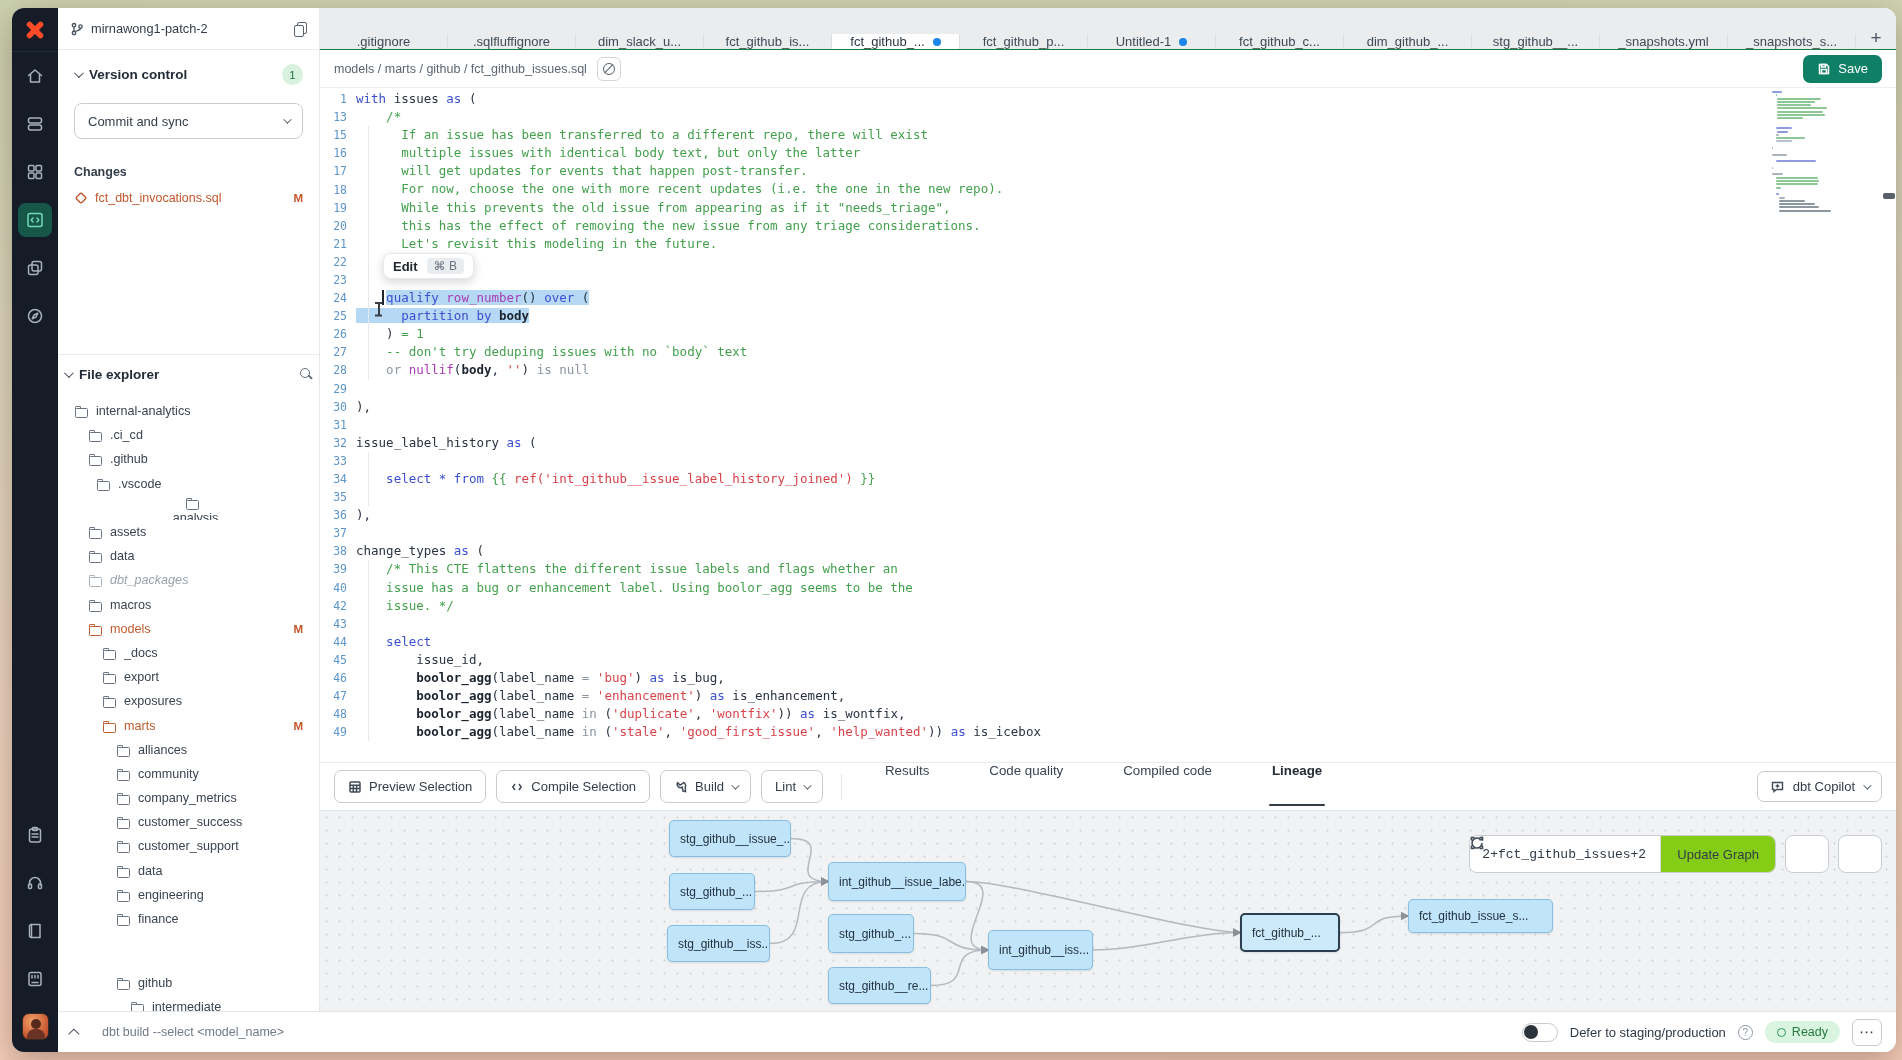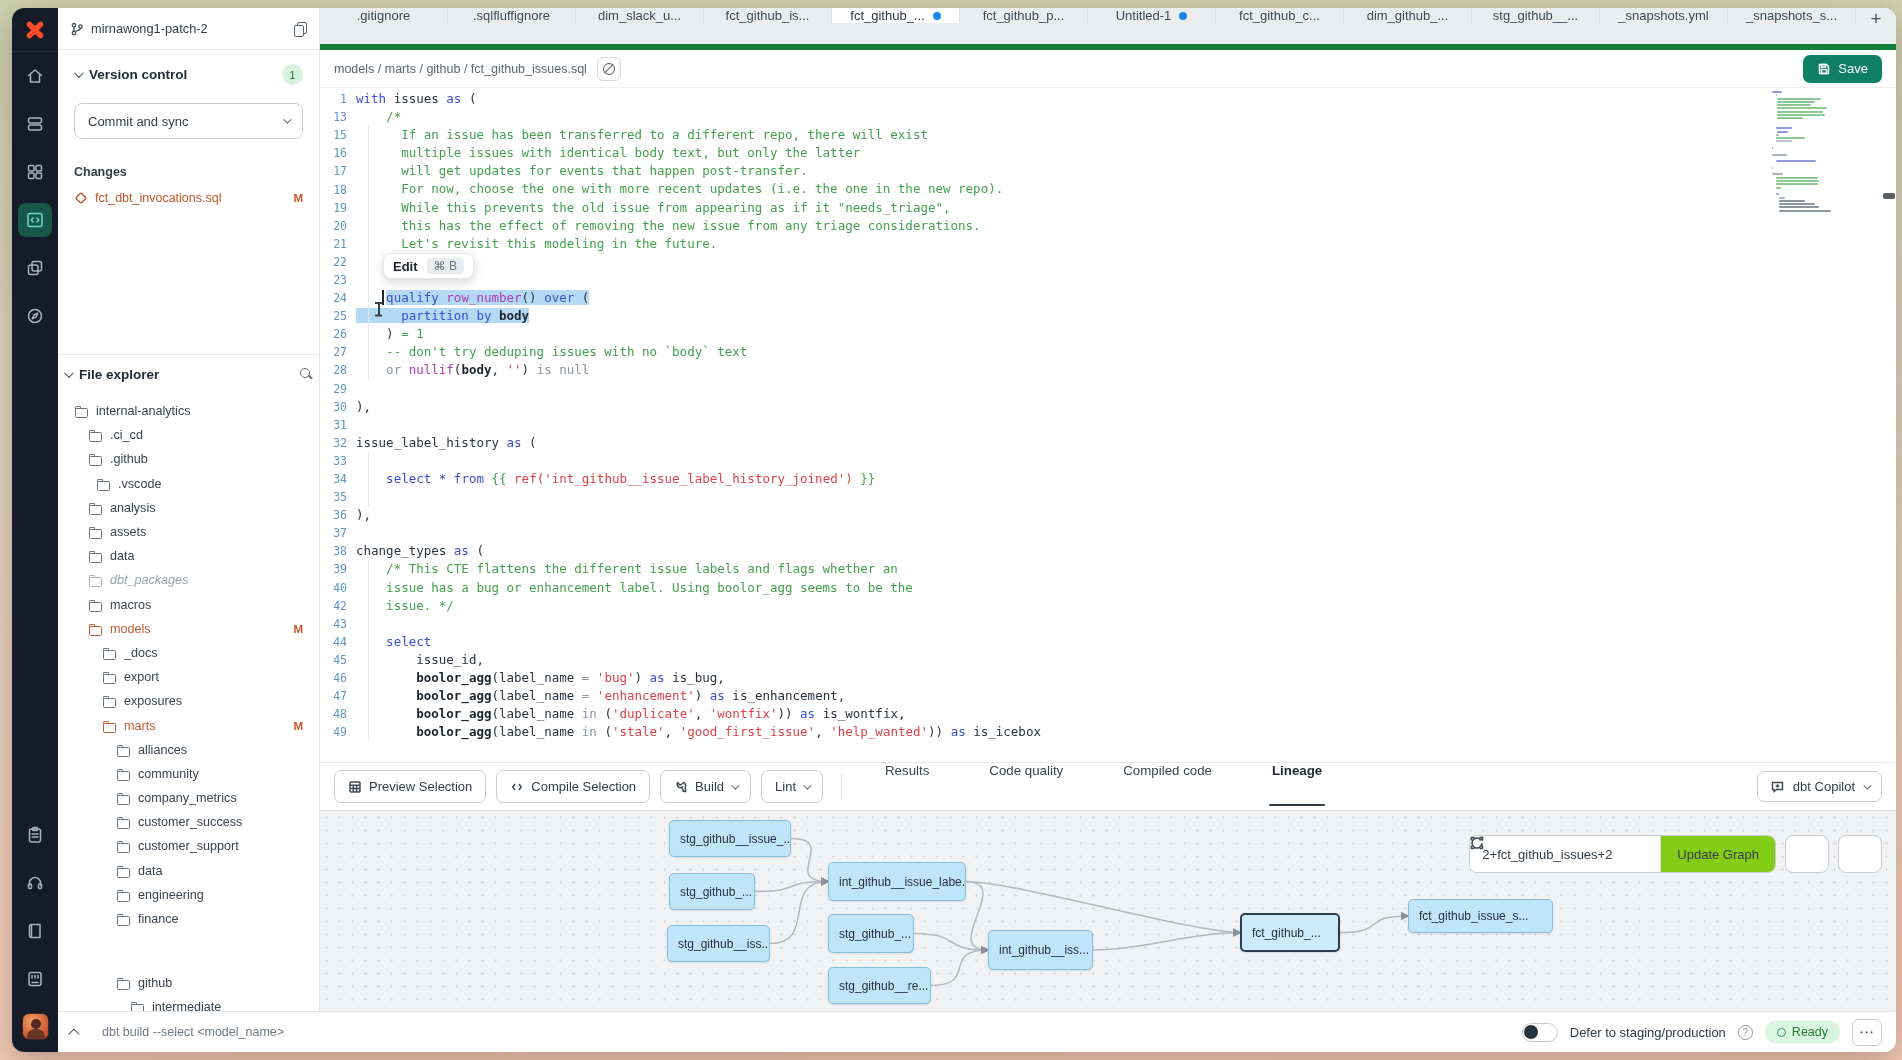--- a/index.html
+++ b/index.html
@@ -54,21 +54,21 @@
   .ticon.folder::after,.ticon.folder-open::after{content:'';position:absolute;left:1px;top:2px;width:4px;height:2px;border:1.3px solid #6a7480;border-bottom:none;border-radius:1.5px 1.5px 0 0}
   .ticon.file::before{content:'';position:absolute;left:3px;top:1px;width:8px;height:11px;border:1.3px solid #6a7480;border-radius:1.5px}
   .ticon.file::after{content:'';position:absolute;left:5.5px;top:4.5px;width:4px;height:4px;border-top:1.2px solid #6a7480;border-bottom:1.2px solid #6a7480}
   .ticon.model::before{content:'';position:absolute;left:3px;top:3px;width:8px;height:8px;border:1.3px solid #6a7480;border-radius:2px;transform:rotate(45deg)}
   .trow.changed .tlabel{color:#bf5b2e}
   .trow.changed .ticon::before,.trow.changed .ticon::after{border-color:#bf5b2e}
   .trow.muted .tlabel{color:#9aa3ad;font-style:italic}
   .trow.muted .ticon::before,.trow.muted .ticon::after{border-color:#aab2bb}
   
   .main{flex:1;display:flex;flex-direction:column;min-width:0}
-  .tabbar{height:42px;background:#ebeced;display:flex;align-items:flex-start;border-bottom:6px solid #15803d;flex:0 0 42px}
+  .tabbar{height:42px;background:#ebeced;display:flex;align-items:flex-end;border-bottom:1px solid #15803d;flex:0 0 42px}
   .tab{flex:1;max-width:142px;display:flex;align-items:center;justify-content:center;gap:8px;font-size:13px;color:#3f4a58;border-right:1px solid #dcdee0;white-space:nowrap;overflow:hidden;padding:0 10px;cursor:pointer}
   .tab.active{background:#fff;color:#2c3642}
   .tab .dot{width:8px;height:8px;border-radius:50%;background:#1d86e8;flex:0 0 8px}
   .tab-plus{width:40px;display:flex;align-items:center;justify-content:center;font-size:19px;color:#4a5563;cursor:pointer}
   .crumbbar{height:38px;background:#fff;display:flex;align-items:center;padding:0 14px;border-bottom:1px solid #eceef0;flex:0 0 38px;gap:10px}
   .crumb{font-size:12.5px;color:#5a6570}
   .copilot-mini{width:24px;height:24px;border:1px solid #d3d7db;border-radius:6px;display:flex;align-items:center;justify-content:center;cursor:pointer}
   .slash-circle{width:12px;height:12px;border:1.4px solid #555e68;border-radius:50%;position:relative}
   .slash-circle::before{content:'';position:absolute;left:-1px;top:4.3px;width:12px;height:1.4px;background:#555e68;transform:rotate(-45deg)}
   .save-btn{margin-left:auto;height:28px;background:#0f8066;border:none;border-radius:7px;color:#fff;font-size:13px;display:flex;align-items:center;gap:7px;padding:0 14px;cursor:pointer;font-family:"Liberation Sans",sans-serif}
@@ -105,21 +105,21 @@
   .btab.active::after{content:'';position:absolute;left:0;right:0;bottom:4px;height:2.5px;background:#323c49;border-radius:2px}
   .copilot-btn{margin-left:auto;height:31px;border:1px solid #c8cdd3;border-radius:7px;background:#fff;display:flex;align-items:center;gap:8px;padding:0 12px;font-size:13px;color:#333d49;cursor:pointer}
   .copilot-btn svg{stroke:#414b57;fill:none;stroke-width:1.4}
   
   .lineage{height:201px;flex:0 0 201px;position:relative;background:#f0f2f4;border-top:1px solid #e2e5e8;background-image:radial-gradient(circle,#d9dde0 1px,rgba(0,0,0,0) 1.2px);background-size:13px 13px;overflow:hidden}
   .lineage svg{position:absolute;left:0;top:0}
   .lnode{position:absolute;background:#c0e4f9;border:1.4px solid #85bede;border-radius:5px;color:#233240;font-size:12px;display:flex;align-items:center;padding:0 10px;white-space:nowrap;overflow:hidden;cursor:pointer;box-shadow:0 1px 2px rgba(40,60,80,.12)}
   .lnode.selected{border:2px solid #2c3e52;background:#cdeafb}
   .lin-controls{position:absolute;right:14px;top:24px;display:flex;gap:9px;align-items:center}
   .lin-input-group{display:flex;height:38px;border:1px solid #c8cdd3;border-radius:8px;background:#fff;overflow:hidden}
-  .lin-input{width:190px;border:none;outline:none;padding:0 12px;font-size:13px;color:#2f3a45;font-family:Liberation Sans, sans-serif}
+  .lin-input{width:190px;border:none;outline:none;padding:0 12px;font-size:13px;color:#2f3a45;font-family:Liberation Mono, monospace}
   .lin-update{border:none;border-left:1px solid #d6dade;background:#84cc16;font-size:13px;color:#333d49;padding:0 16px;cursor:pointer;font-family:"Liberation Sans",sans-serif}
   .sq-btn{width:44px;height:38px;border:1px solid #c8cdd3;border-radius:8px;background:#fff;display:flex;align-items:center;justify-content:center;cursor:pointer}
   .sq-btn svg{stroke:#414b57;fill:none;stroke-width:1.6}
   
   .statusbar{height:41px;flex:0 0 41px;background:#fff;border-top:1px solid #e4e7ea;display:flex;align-items:center;padding:0 14px;gap:12px}
   .chev-up{width:8px;height:8px;border-left:1.7px solid #4a5460;border-top:1.7px solid #4a5460;transform:rotate(45deg) translateY(3px);cursor:pointer}
   .cmd-text{font-size:12.5px;color:#707a86;margin-left:10px;flex:1}
   .toggle{width:36px;height:19px;border:1px solid #c6cbd1;border-radius:10px;position:relative;background:#fff;cursor:pointer;flex:0 0 36px}
   .toggle::before{content:'';position:absolute;left:1.5px;top:1.5px;width:14px;height:14px;border-radius:50%;background:#2b333d}
   .defer-label{font-size:13px;color:#2f3a45}
@@ -257,21 +257,21 @@
                 <span class="tlabel">.ci_cd</span>
               </div>
               <div class="trow" style="padding-left: 30px;">
                 <span class="ticon folder"></span>
                 <span class="tlabel">.github</span>
               </div>
               <div class="trow" style="padding-left: 38px;">
                 <span class="ticon folder"></span>
                 <span class="tlabel">.vscode</span>
               </div>
-              <div class="trow" style="padding-left: 30px;">
+              <div class="trow" style="padding-left: 30px; flex-direction: column;">
                 <span class="ticon folder"></span>
                 <span class="tlabel">analysis</span>
               </div>
               <div class="trow" style="padding-left: 30px;">
                 <span class="ticon folder"></span>
                 <span class="tlabel">assets</span>
               </div>
               <div class="trow" style="padding-left: 30px;">
                 <span class="ticon folder"></span>
                 <span class="tlabel">data</span>

